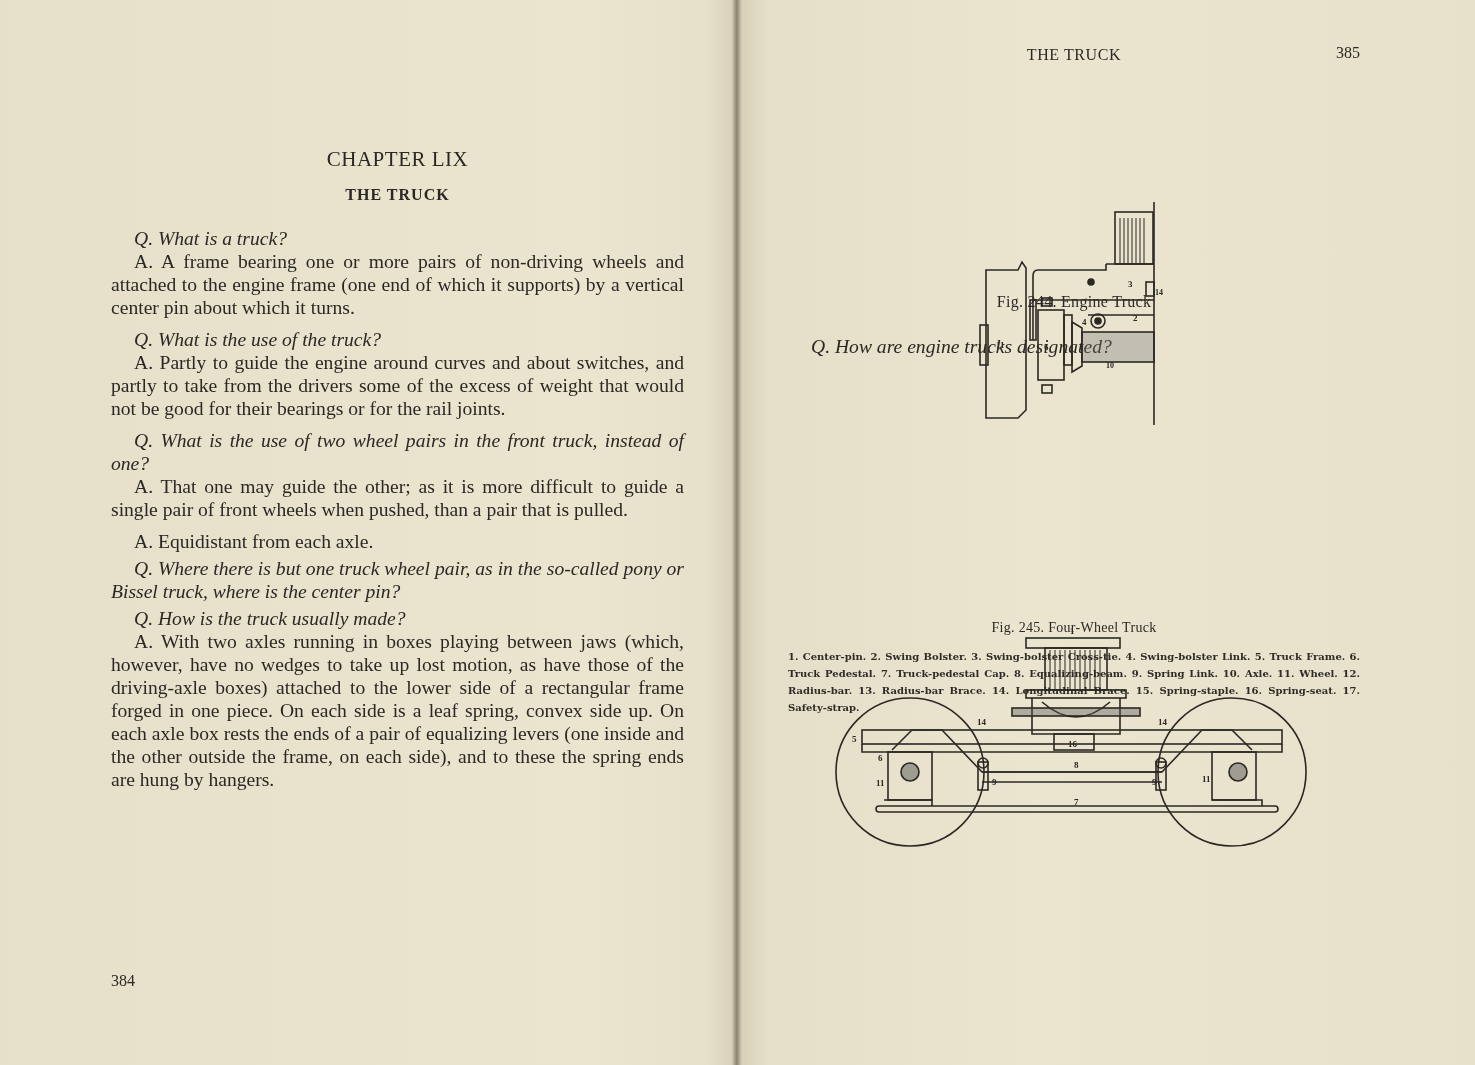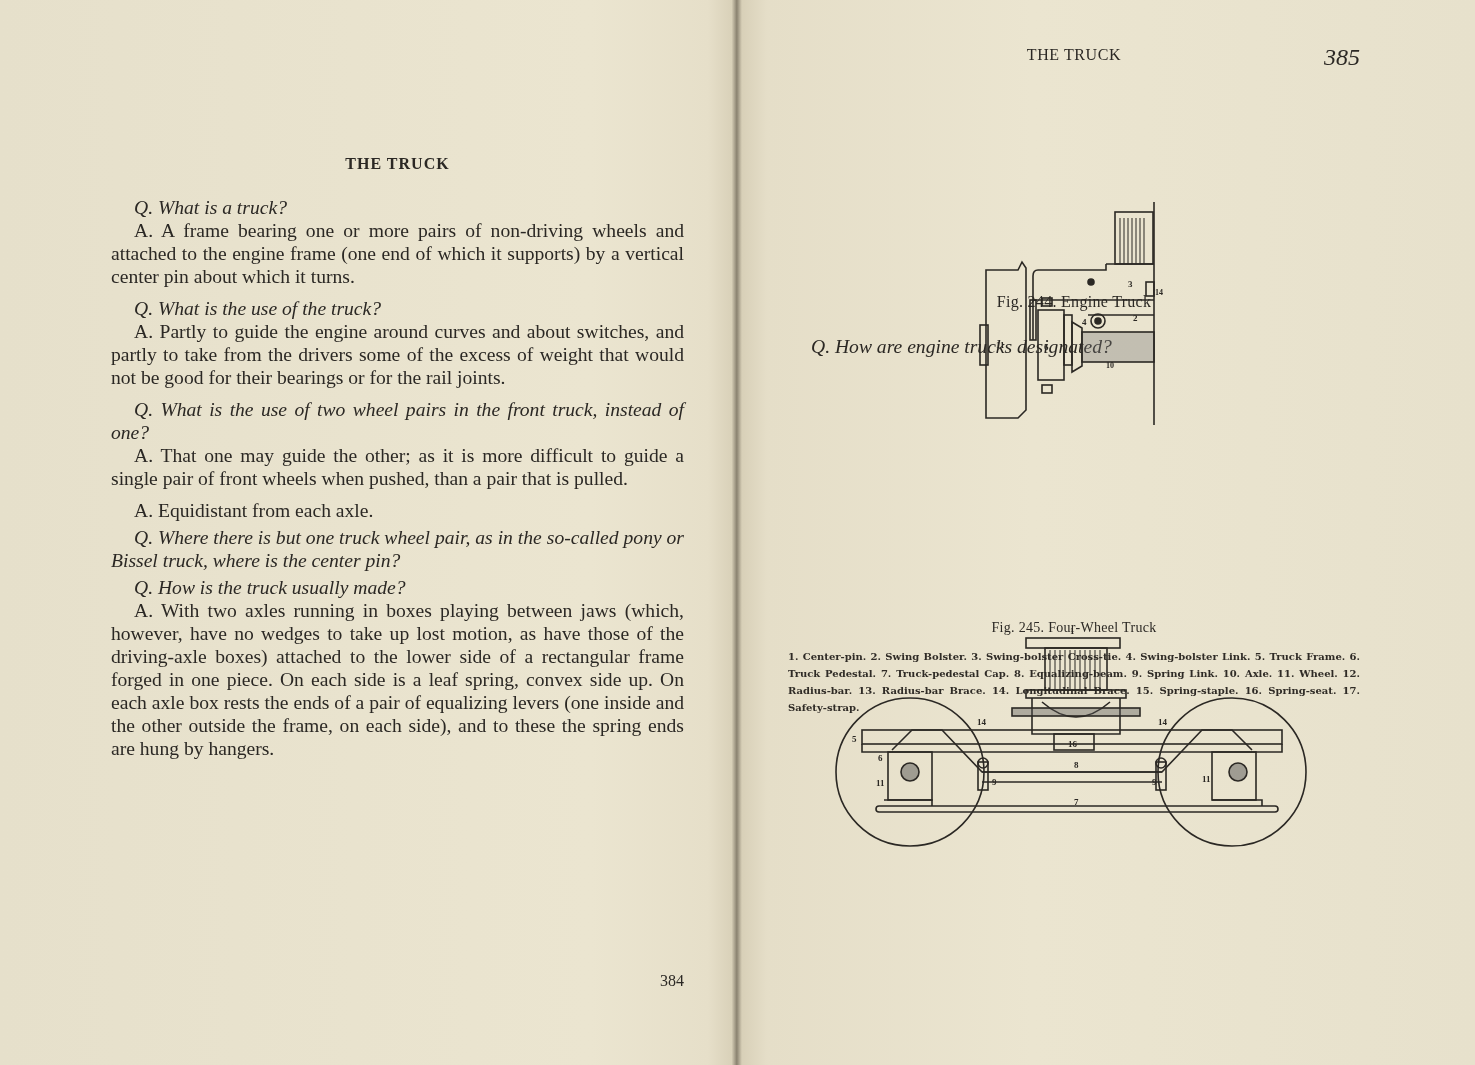--- a/index.html
+++ b/index.html
@@ -11,37 +11,38 @@
   .left{left:0;width:737px;}
   .col-left{position:absolute;left:111px;top:140px;width:573px;}
   .col-right{position:absolute;left:788px;top:40px;width:572px;}
   p{margin:0;}
   .body{font-size:19.6px;line-height:23px;text-align:justify;}
   .q{font-style:italic;text-indent:23px;text-align:justify;}
   .a{text-indent:23px;}
   .gap{height:9px;}
   .chapter{text-align:center;font-size:21px;letter-spacing:.5px;margin-top:8px;}
   .subtitle{text-align:center;font-weight:bold;font-size:16px;letter-spacing:1px;margin-top:12px;margin-bottom:21px;}
-  .folio-bottom{position:absolute;left:111px;width:573px;top:972px;text-align:right;font-size:16px;}
+  .folio-bottom{position:absolute;left:111px;width:573px;top:972px;text-align:left;font-size:16px;}
   .running-head{position:absolute;left:788px;width:572px;top:46px;font-size:16px;}
   .running-head .title{position:absolute;left:0;right:0;text-align:center;letter-spacing:.6px;}
-  .running-head .num{position:absolute;right:0;font-size:24px;font-style:italic;}
+  .running-head .num{position:absolute;right:0;font-size:16px;}
   .caption{text-align:center;font-size:16px;letter-spacing:.3px;}
   .legend{font-family:"DejaVu Serif",serif;font-weight:bold;font-size:10px;line-height:17px;text-align:justify;color:#2f2b26;}
   .fig244{position:absolute;left:978px;top:200px;width:190px;height:225px;}
   .fig245{position:absolute;left:832px;top:622px;width:480px;height:232px;}
   svg text{font-family:"Liberation Serif",serif;font-weight:bold;fill:#2b2824;}
 </style>
 </head>
 <body>
 
 <div class="spread"></div>
 
 <div class="page left"></div>
 <div class="col-left body">
+  <p class="chapter">CHAPTER LIX</p>
   <p class="subtitle">THE TRUCK</p>
 
   <p class="q">Q. What is a truck?</p>
   <p class="a">A. A frame bearing one or more pairs of non-driving wheels and attached to the engine frame (one end of which it supports) by a vertical center pin about which it turns.</p>
   <div class="gap"></div>
   <p class="q">Q. What is the use of the truck?</p>
   <p class="a">A. Partly to guide the engine around curves and about switches, and partly to take from the drivers some of the excess of weight that would not be good for their bearings or for the rail joints.</p>
   <div class="gap"></div>
   <p class="q">Q. What is the use of two wheel pairs in the front truck, instead of one?</p>
   <p class="a">A. That one may guide the other; as it is more difficult to guide a single pair of front wheels when pushed, than a pair that is pulled.</p>

